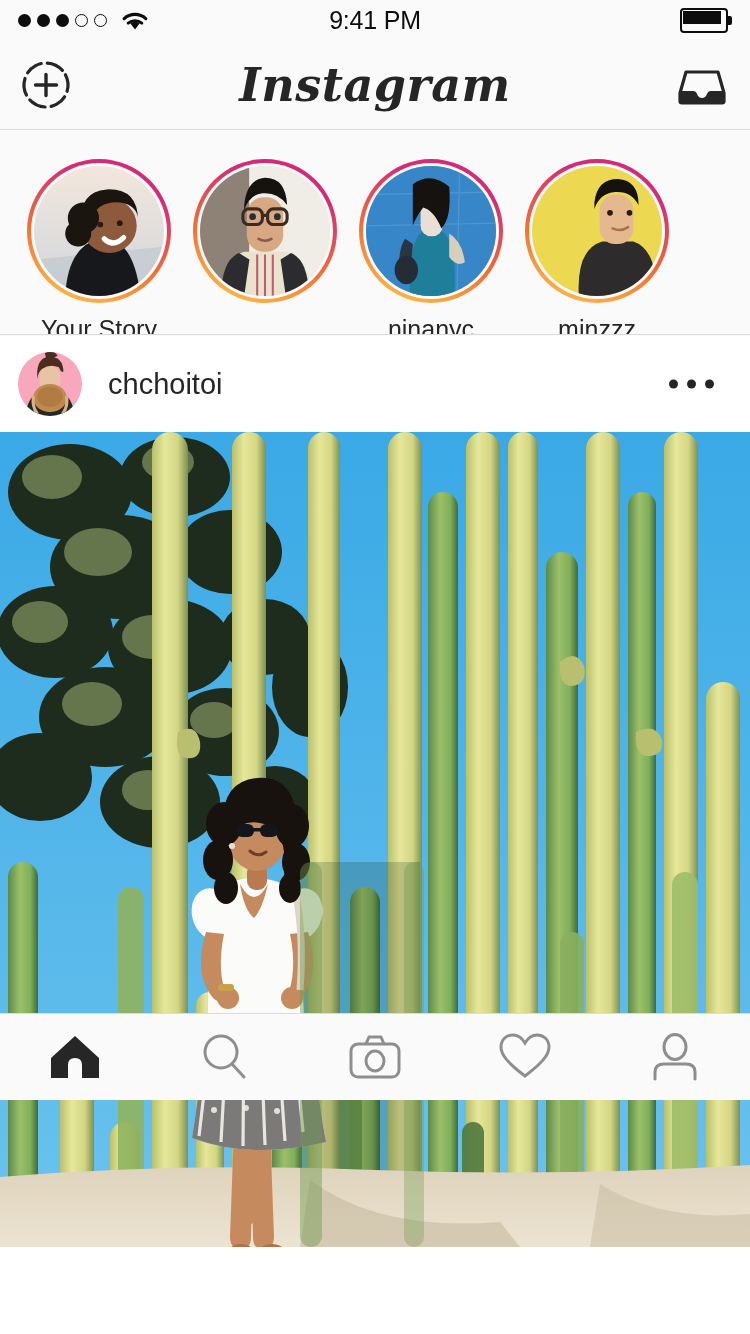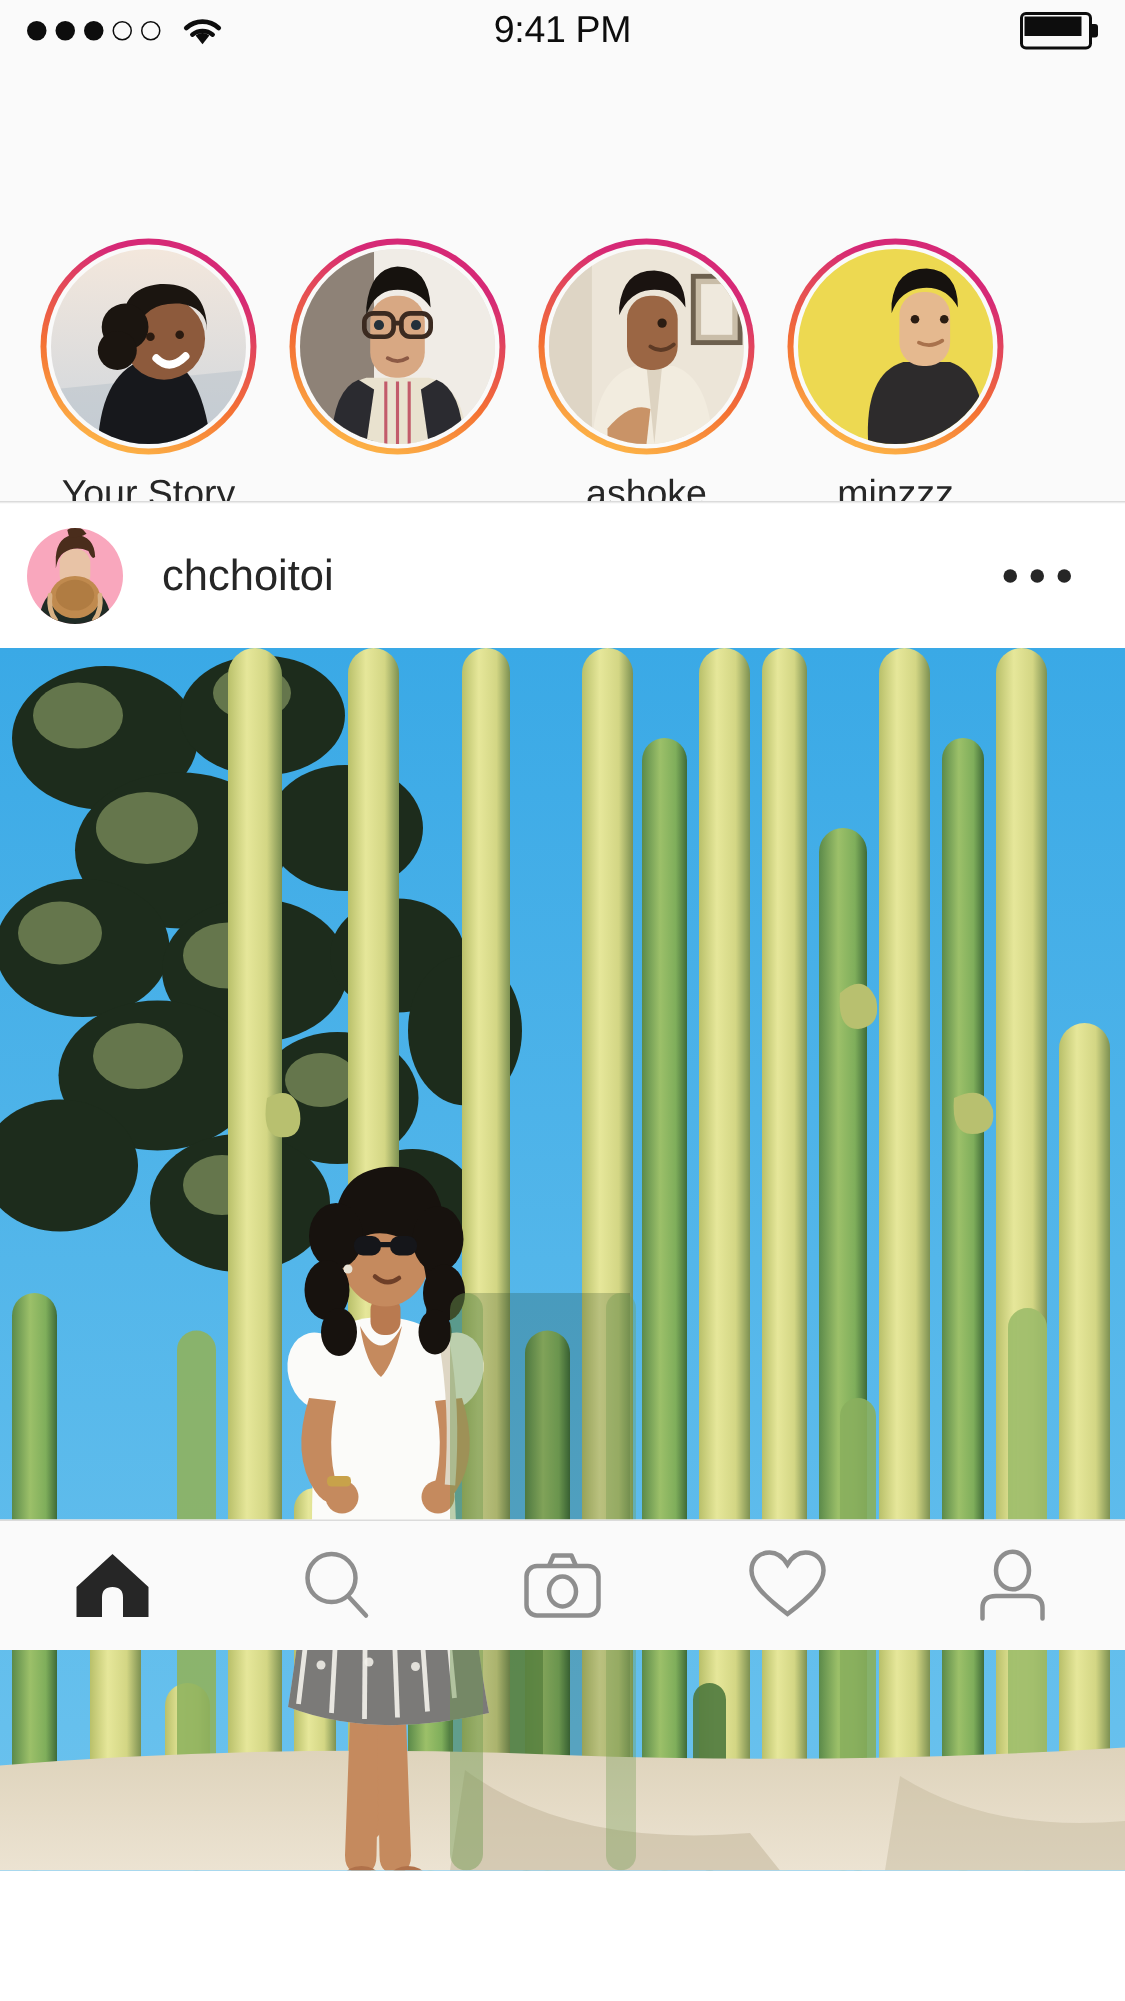--- a/index.html
+++ b/index.html
@@ -114,20 +114,36 @@
     <div class="sb-time">9:41 PM</div>
     <div class="sb-right">
       <span class="battery">
         <span class="batt-body"></span>
           <span class="batt-fill"></span>
           <span class="batt-nub"></span>
       </span>
     </div>
   </div>
 
+  <div class="navbar">
+    <div class="nav-left">
+      <svg viewBox="0 0 56 56">
+        <circle cx="28" cy="28" r="22" fill="none" stroke="#262626" stroke-width="3.2" stroke-linecap="round" stroke-dasharray="17 6" transform="rotate(-28 28 28)"></circle>
+        <line x1="28" y1="17.5" x2="28" y2="38.5" stroke="#262626" stroke-width="3.4" stroke-linecap="round"></line>
+        <line x1="17.5" y1="28" x2="38.5" y2="28" stroke="#262626" stroke-width="3.4" stroke-linecap="round"></line>
+      </svg>
+    </div>
+    <div class="nav-title">Instagram</div>
+    <div class="nav-right">
+      <svg viewBox="0 0 56 56">
+        <path d="M12 15 L44 15 L50 36 L50 44 Q50 46 48 46 L8 46 Q6 46 6 44 L6 36 Z" fill="none" stroke="#262626" stroke-width="3.2" stroke-linejoin="round"></path>
+        <path d="M6 34 L19 34 Q22 34 23 37 Q24.5 41 28 41 Q31.5 41 33 37 Q34 34 37 34 L50 34 L50 44 Q50 46 48 46 L8 46 Q6 46 6 44 Z" fill="#262626"></path>
+      </svg>
+    </div>
+  </div>
 
   <div class="stories">
 
     <div class="story">
       <div class="ring">
         <div class="ring-inner">
           <div class="av">
             <svg viewBox="0 0 100 100" preserveAspectRatio="xMidYMid slice">
               <defs>
                   <linearGradient id="g1" x1="0" y1="0" x2="0" y2="1">
@@ -177,43 +193,45 @@
               </g>
               <circle cx="40.5" cy="39" r="2.6" fill="#23303a"></circle>
               <circle cx="59.5" cy="39" r="2.6" fill="#23303a"></circle>
               <path d="M45 56 Q50 59 55 56" stroke="#8c5a45" stroke-width="2" fill="none" stroke-linecap="round"></path>
             </svg>
           </div>
         </div>
       </div>
     </div>
 
-
     <div class="story">
       <div class="ring">
         <div class="ring-inner">
           <div class="av">
             <svg viewBox="0 0 100 100" preserveAspectRatio="xMidYMid slice">
-              <rect width="100" height="100" fill="#ece5d8"></rect>
-              <rect x="0" width="22" height="100" fill="#ded5c5"></rect>
-              <rect x="74" y="14" width="24" height="34" fill="#c9bda8" stroke="#6d604e" stroke-width="2.5"></rect>
-              <rect x="78" y="18" width="16" height="26" fill="#efe9dd"></rect>
-              <path d="M22 100 Q24 66 44 60 L64 60 Q82 66 84 100 Z" fill="#f2ecdf"></path>
-              <path d="M50 60 L54 100 L58 60 Z" fill="#ddd3c1"></path>
-              <rect x="40" y="24" width="26" height="38" rx="12" fill="#9b6644"></rect>
-              <path d="M36 30 Q38 11 54 11 Q70 12 70 30 Q64 20 52 21 Q41 22 36 34 Z" fill="#1a1310"></path>
-              <circle cx="58" cy="38" r="2.4" fill="#2b1c12"></circle>
-              <path d="M52 50 Q58 54 64 49" stroke="#5d3a25" stroke-width="2" fill="none" stroke-linecap="round"></path>
-              <path d="M30 92 Q42 78 52 82 L50 100 L30 100 Z" fill="#c99367"></path>
+              <rect width="100" height="100" fill="#2f7fc4"></rect>
+              <rect width="100" height="100" fill="#3f8ecb" opacity=".5"></rect>
+              <g stroke="#5ba3d8" stroke-width="1" opacity=".6">
+                <line x1="0" y1="22" x2="100" y2="20"></line>
+                  <line x1="0" y1="46" x2="100" y2="44"></line>
+                <line x1="72" y1="0" x2="70" y2="100"></line>
+              </g>
+              <path d="M34 100 Q32 58 44 50 L58 50 Q70 58 68 100 Z" fill="#1f7e9a"></path>
+              <rect x="42" y="26" width="17" height="28" rx="8" fill="#eadfd4"></rect>
+              <path d="M36 14 Q50 4 64 16 Q66 40 58 48 Q52 34 44 32 Q38 40 36 46 Z" fill="#16120f"></path>
+              <path d="M64 52 Q74 58 76 74 Q70 78 64 70 Z" fill="#d9cdbb"></path>
+              <path d="M30 56 Q24 66 26 82 L34 84 L36 60 Z" fill="#2b3540"></path>
+              <ellipse cx="31" cy="80" rx="9" ry="11" fill="#242c35"></ellipse>
             </svg>
           </div>
         </div>
       </div>
-      <div class="story-label">ashoke</div>
-    </div>
+      <div class="story-label">ninanyc</div>
+    </div>
+
 
     <div class="story">
       <div class="ring">
         <div class="ring-inner">
           <div class="av">
             <svg viewBox="0 0 100 100" preserveAspectRatio="xMidYMid slice">
               <rect width="100" height="100" fill="#edd951"></rect>
               <path d="M36 100 Q34 64 54 58 L78 58 Q96 64 96 100 Z" fill="#2d2b2c"></path>
               <rect x="52" y="22" width="26" height="38" rx="12" fill="#e5b98f"></rect>
               <path d="M48 28 Q50 10 66 10 Q82 11 82 30 Q76 19 64 20 Q52 21 48 33 Z" fill="#16120f"></path>

